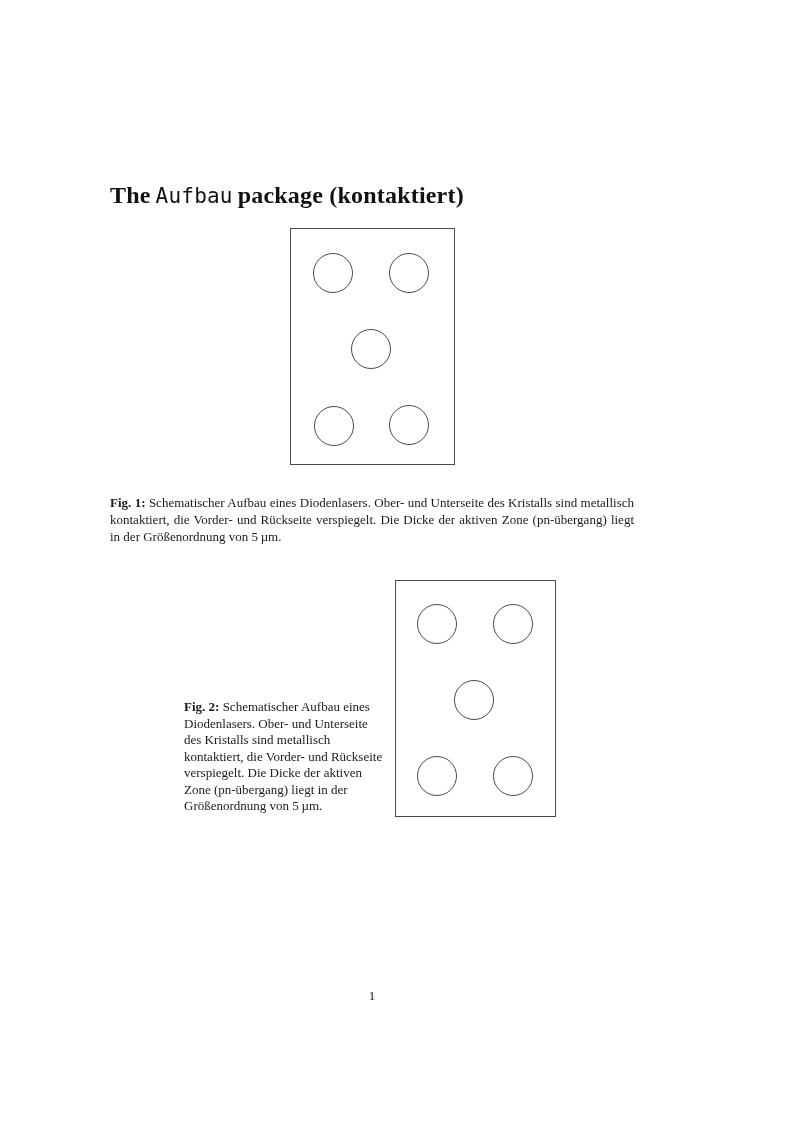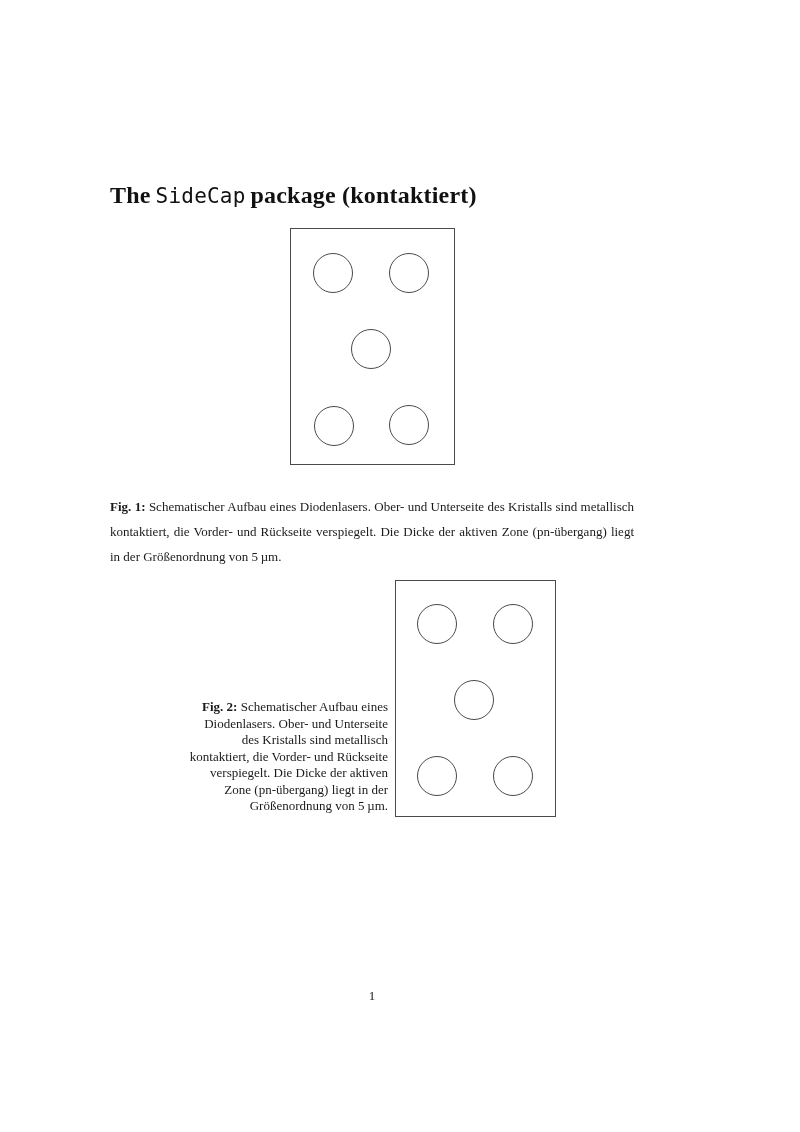--- a/index.html
+++ b/index.html
@@ -45,32 +45,32 @@
     position: absolute;
     left: 395px;
     top: 580px;
   }
   .caption1 {
     position: absolute;
     left: 110px;
     top: 481px;
     width: 524px;
     font-size: 13px;
-    line-height: 25px;
+    line-height: 17px;
     text-align: justify;
     color: #1a1a1a;
   }
   .caption2 {
     position: absolute;
     left: 184px;
     top: 686px;
     width: 204px;
     font-size: 13px;
     line-height: 16.5px;
-    text-align: right;
+    text-align: left;
     color: #1a1a1a;
   }
   .cap-label {
     font-weight: bold;
   }
   .page-number {
     position: absolute;
     left: 110px;
     top: 988px;
     width: 524px;
@@ -82,21 +82,21 @@
     fill: none;
     stroke: #4a4a4a;
     stroke-width: 1;
   }
 </style>
 </head>
 <body>
 
 <div class="page">
 
-  <h1 class="doc-title"><span>The</span><span class="tt">SideCap</span><span>package (kontaktiert)</span></h1>
+  <h1 class="doc-title"><span>The</span><span class="tt">Aufbau</span><span>package (kontaktiert)</span></h1>
 
   <svg class="fig1-graphic" width="165" height="237" viewBox="0 0 165 237">
     <rect class="shape" x="0.5" y="0.5" width="164" height="236"></rect>
     <circle class="shape" cx="43" cy="45" r="19.5"></circle>
     <circle class="shape" cx="119" cy="45" r="19.5"></circle>
     <circle class="shape" cx="81" cy="121" r="19.5"></circle>
     <circle class="shape" cx="44" cy="198" r="19.5"></circle>
     <circle class="shape" cx="119" cy="197" r="19.5"></circle>
   </svg>
 

